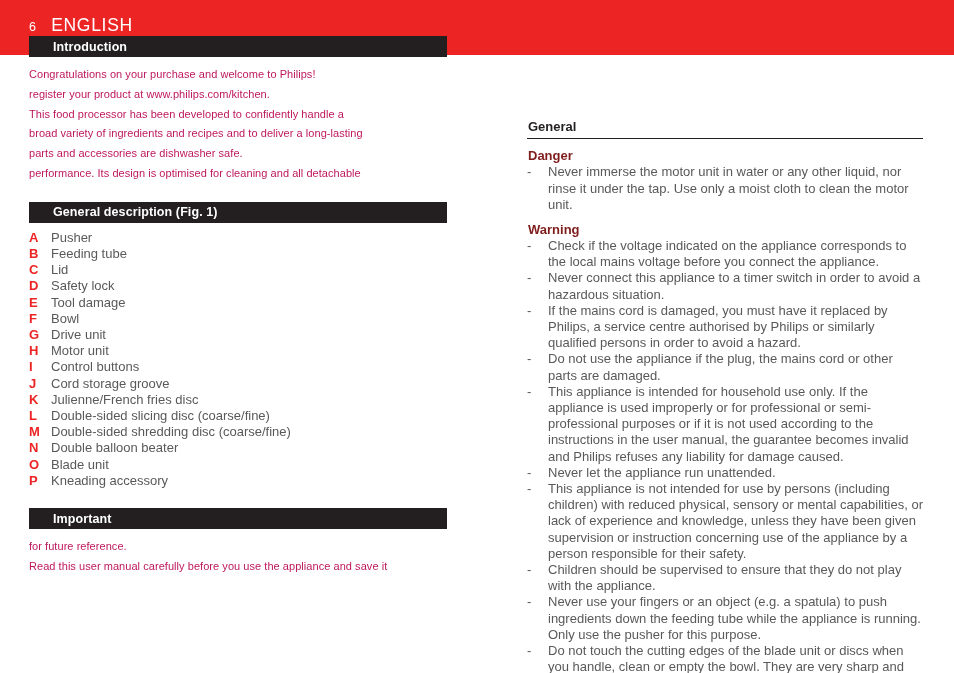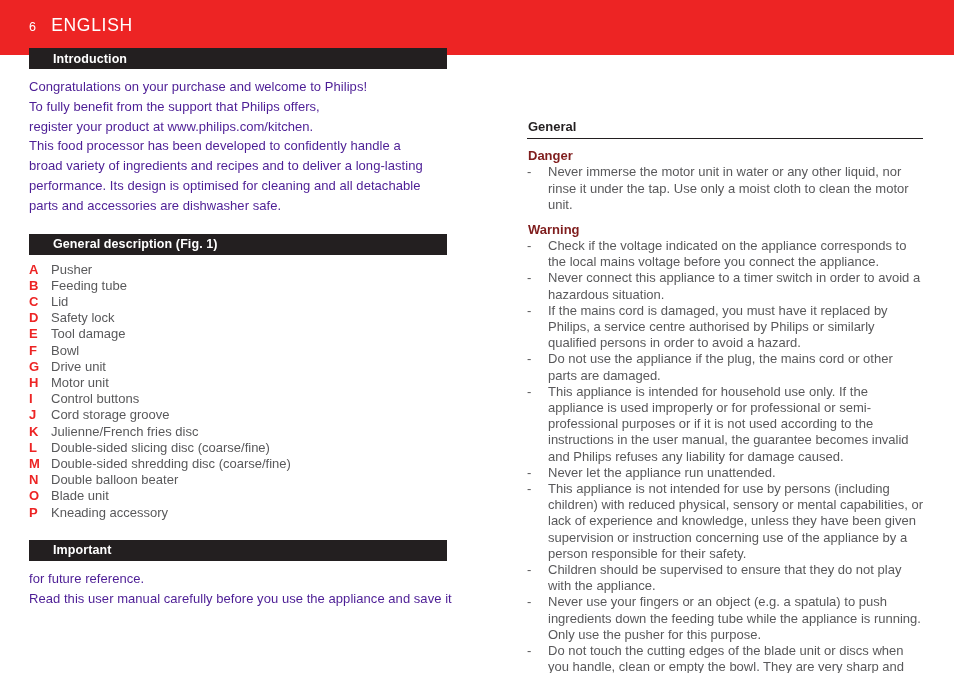--- a/index.html
+++ b/index.html
@@ -44,21 +44,21 @@
     color: #ffffff;
     font-size: 17.5px;
     font-weight: normal;
     letter-spacing: 0.7px;
   }
 
   
   .col-left {
     position: absolute;
     left: 29px;
-    top: 48px;
+    top: 36px;
     width: 419px;
   }
   .col-right {
     position: absolute;
     left: 527px;
     top: 72px;
     width: 396px;
     margin-top: 47px;
   }
 
@@ -74,22 +74,22 @@
     color: #ffffff;
     font-size: 12.5px;
     font-weight: bold;
     padding-left: 24px;
     letter-spacing: 0.1px;
   }
 
   
   .body-block {
     margin-top: 8px;
-    color: #4c1d95;
-    font-size: 13px;
+    color: #be185d;
+    font-size: 11px;
     line-height: 19.8px;
     letter-spacing: 0.05px;
   }
   .body-line { white-space: nowrap; }
 
   
   .letter-list {
     margin-top: 7px;
     list-style: none;
   }
@@ -166,26 +166,25 @@
     </div>
   </div>
 
   <div class="col-left">
 
     <div class="section-bar">
       <span class="section-bar-label">Introduction</span>
     </div>
     <div class="body-block">
       <div class="body-line">Congratulations on your purchase and welcome to Philips!</div>
-      <div class="body-line">To fully benefit from the support that Philips offers,</div>
       <div class="body-line">register your product at www.philips.com/kitchen.</div>
       <div class="body-line">This food processor has been developed to confidently handle a</div>
       <div class="body-line">broad variety of ingredients and recipes and to deliver a long-lasting</div>
+      <div class="body-line">parts and accessories are dishwasher safe.</div>
       <div class="body-line">performance. Its design is optimised for cleaning and all detachable</div>
-      <div class="body-line">parts and accessories are dishwasher safe.</div>
     </div>
 
     <div class="gap-sections"></div>
 
     <div class="section-bar">
       <span class="section-bar-label">General description (Fig. 1)</span>
     </div>
     <ul class="letter-list">
       <li class="letter-row">
         <span class="letter-key">A</span>

